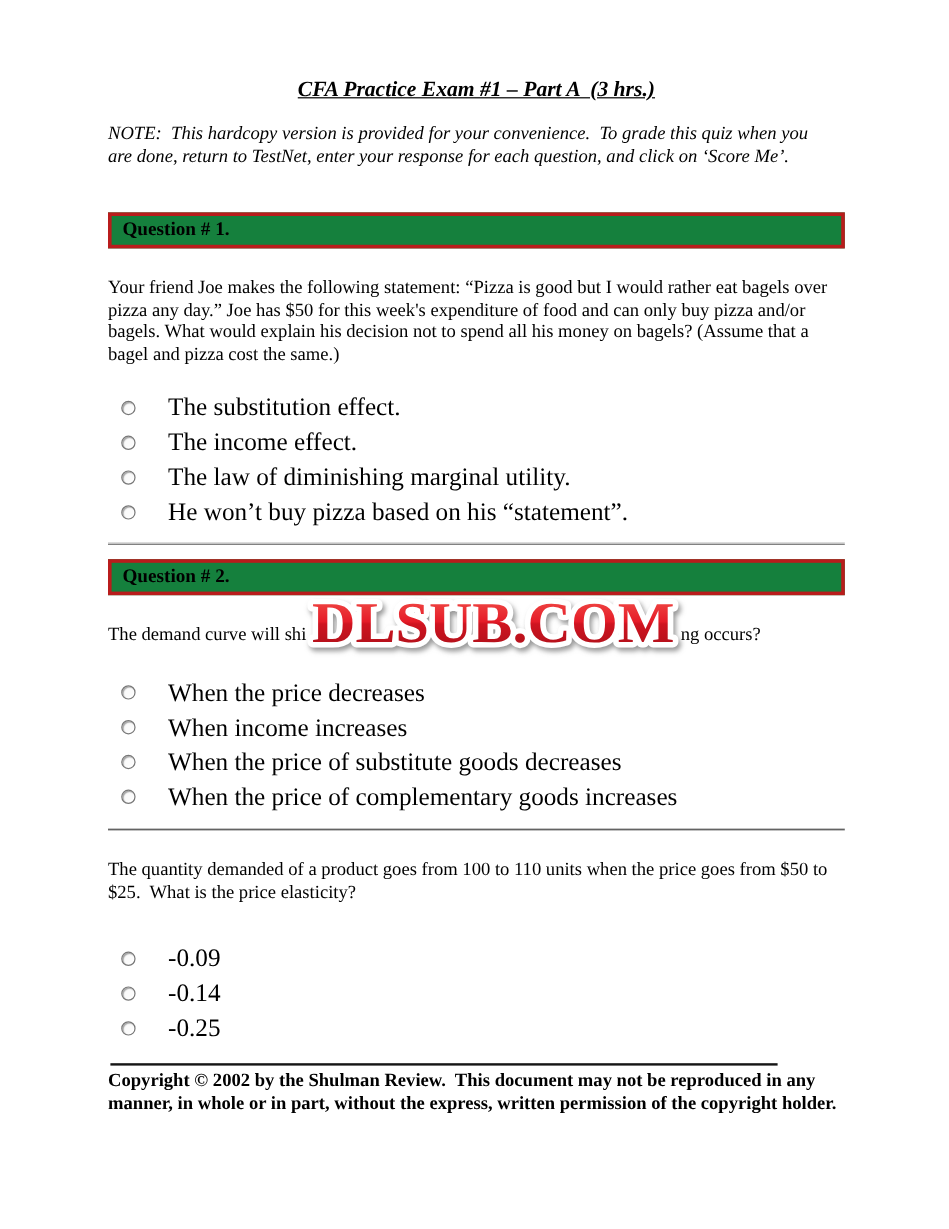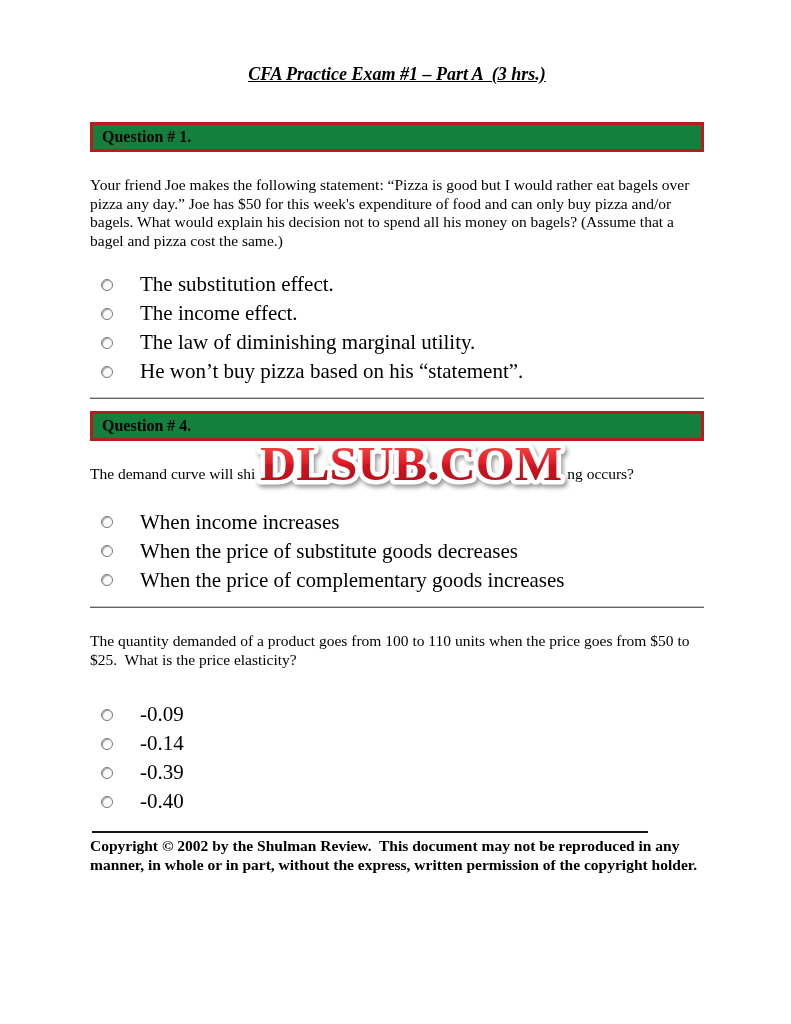--- a/index.html
+++ b/index.html
@@ -47,20 +47,22 @@
 </head>
 <body>
 
 <div class="page">
 
 
   <div class="content">
 
     <h1 class="title">CFA Practice Exam #1 – Part A  (3 hrs.)</h1>
 
+    <p class="note">NOTE:  This hardcopy version is provided for your convenience.  To grade this quiz when you
+are done, return to TestNet, enter your response for each question, and click on ‘Score Me’.</p>
 
     <section class="question q1">
       <div class="qbar">
         <span>Question # 1.</span>
       </div>
       <p class="qtext">Your friend Joe makes the following statement: “Pizza is good but I would rather eat bagels over
 pizza any day.” Joe has $50 for this week's expenditure of food and can only buy pizza and/or
 bagels. What would explain his decision not to spend all his money on bagels? (Assume that a
 bagel and pizza cost the same.)</p>
       <div class="opts">
@@ -80,40 +82,44 @@
           <span class="radio"></span>
           <span class="optText">He won’t buy pizza based on his “statement”.</span>
         </div>
       </div>
     </section>
 
     <hr class="sep">
 
     <section class="question">
       <div class="qbar">
-        <span>Question # 4.</span>
+        <span>Question # 2.</span>
       </div>
 
       <div class="watermark">
         <svg width="330" height="64">
           <defs>
             <linearGradient id="gRed" x1="0" y1="6" x2="0" y2="58" gradientUnits="userSpaceOnUse">
               <stop offset="0" stop-color="#f4574e"></stop>
               <stop offset="0.48" stop-color="#e51c28"></stop>
               <stop offset="0.52" stop-color="#cf1420"></stop>
               <stop offset="1" stop-color="#a80f18"></stop>
             </linearGradient>
           </defs>
           <text x="165" y="48" text-anchor="middle" font-family="Liberation Serif, serif" font-weight="bold" font-size="48" textLength="302" lengthAdjust="spacingAndGlyphs" stroke="#ffffff" stroke-width="9" stroke-linejoin="round" paint-order="stroke" fill="url(#gRed)">DLSUB.COM</text>
         </svg>
       </div>
 
       <p class="qtext"><span>The demand curve will shi</span><span class="gap"></span><span>ng occurs?</span></p>
 
       <div class="opts" style="margin-top:30px;">
+        <div class="opt">
+          <span class="radio"></span>
+          <span class="optText">When the price decreases</span>
+        </div>
         <div class="opt">
           <span class="radio"></span>
           <span class="optText">When income increases</span>
         </div>
         <div class="opt">
           <span class="radio"></span>
           <span class="optText">When the price of substitute goods decreases</span>
         </div>
         <div class="opt">
           <span class="radio"></span>
@@ -131,25 +137,21 @@
         <div class="opt">
           <span class="radio"></span>
           <span class="optText">-0.09</span>
         </div>
         <div class="opt">
           <span class="radio"></span>
           <span class="optText">-0.14</span>
         </div>
         <div class="opt">
           <span class="radio"></span>
-          <span class="optText">-0.39</span>
-        </div>
-        <div class="opt">
-          <span class="radio"></span>
-          <span class="optText">-0.40</span>
+          <span class="optText">-0.25</span>
         </div>
       </div>
     </section>
 
     <div class="cdivider"></div>
     <p class="copyright">Copyright © 2002 by the Shulman Review.  This document may not be reproduced in any
 manner, in whole or in part, without the express, written permission of the copyright holder.</p>
 
   </div>
 

